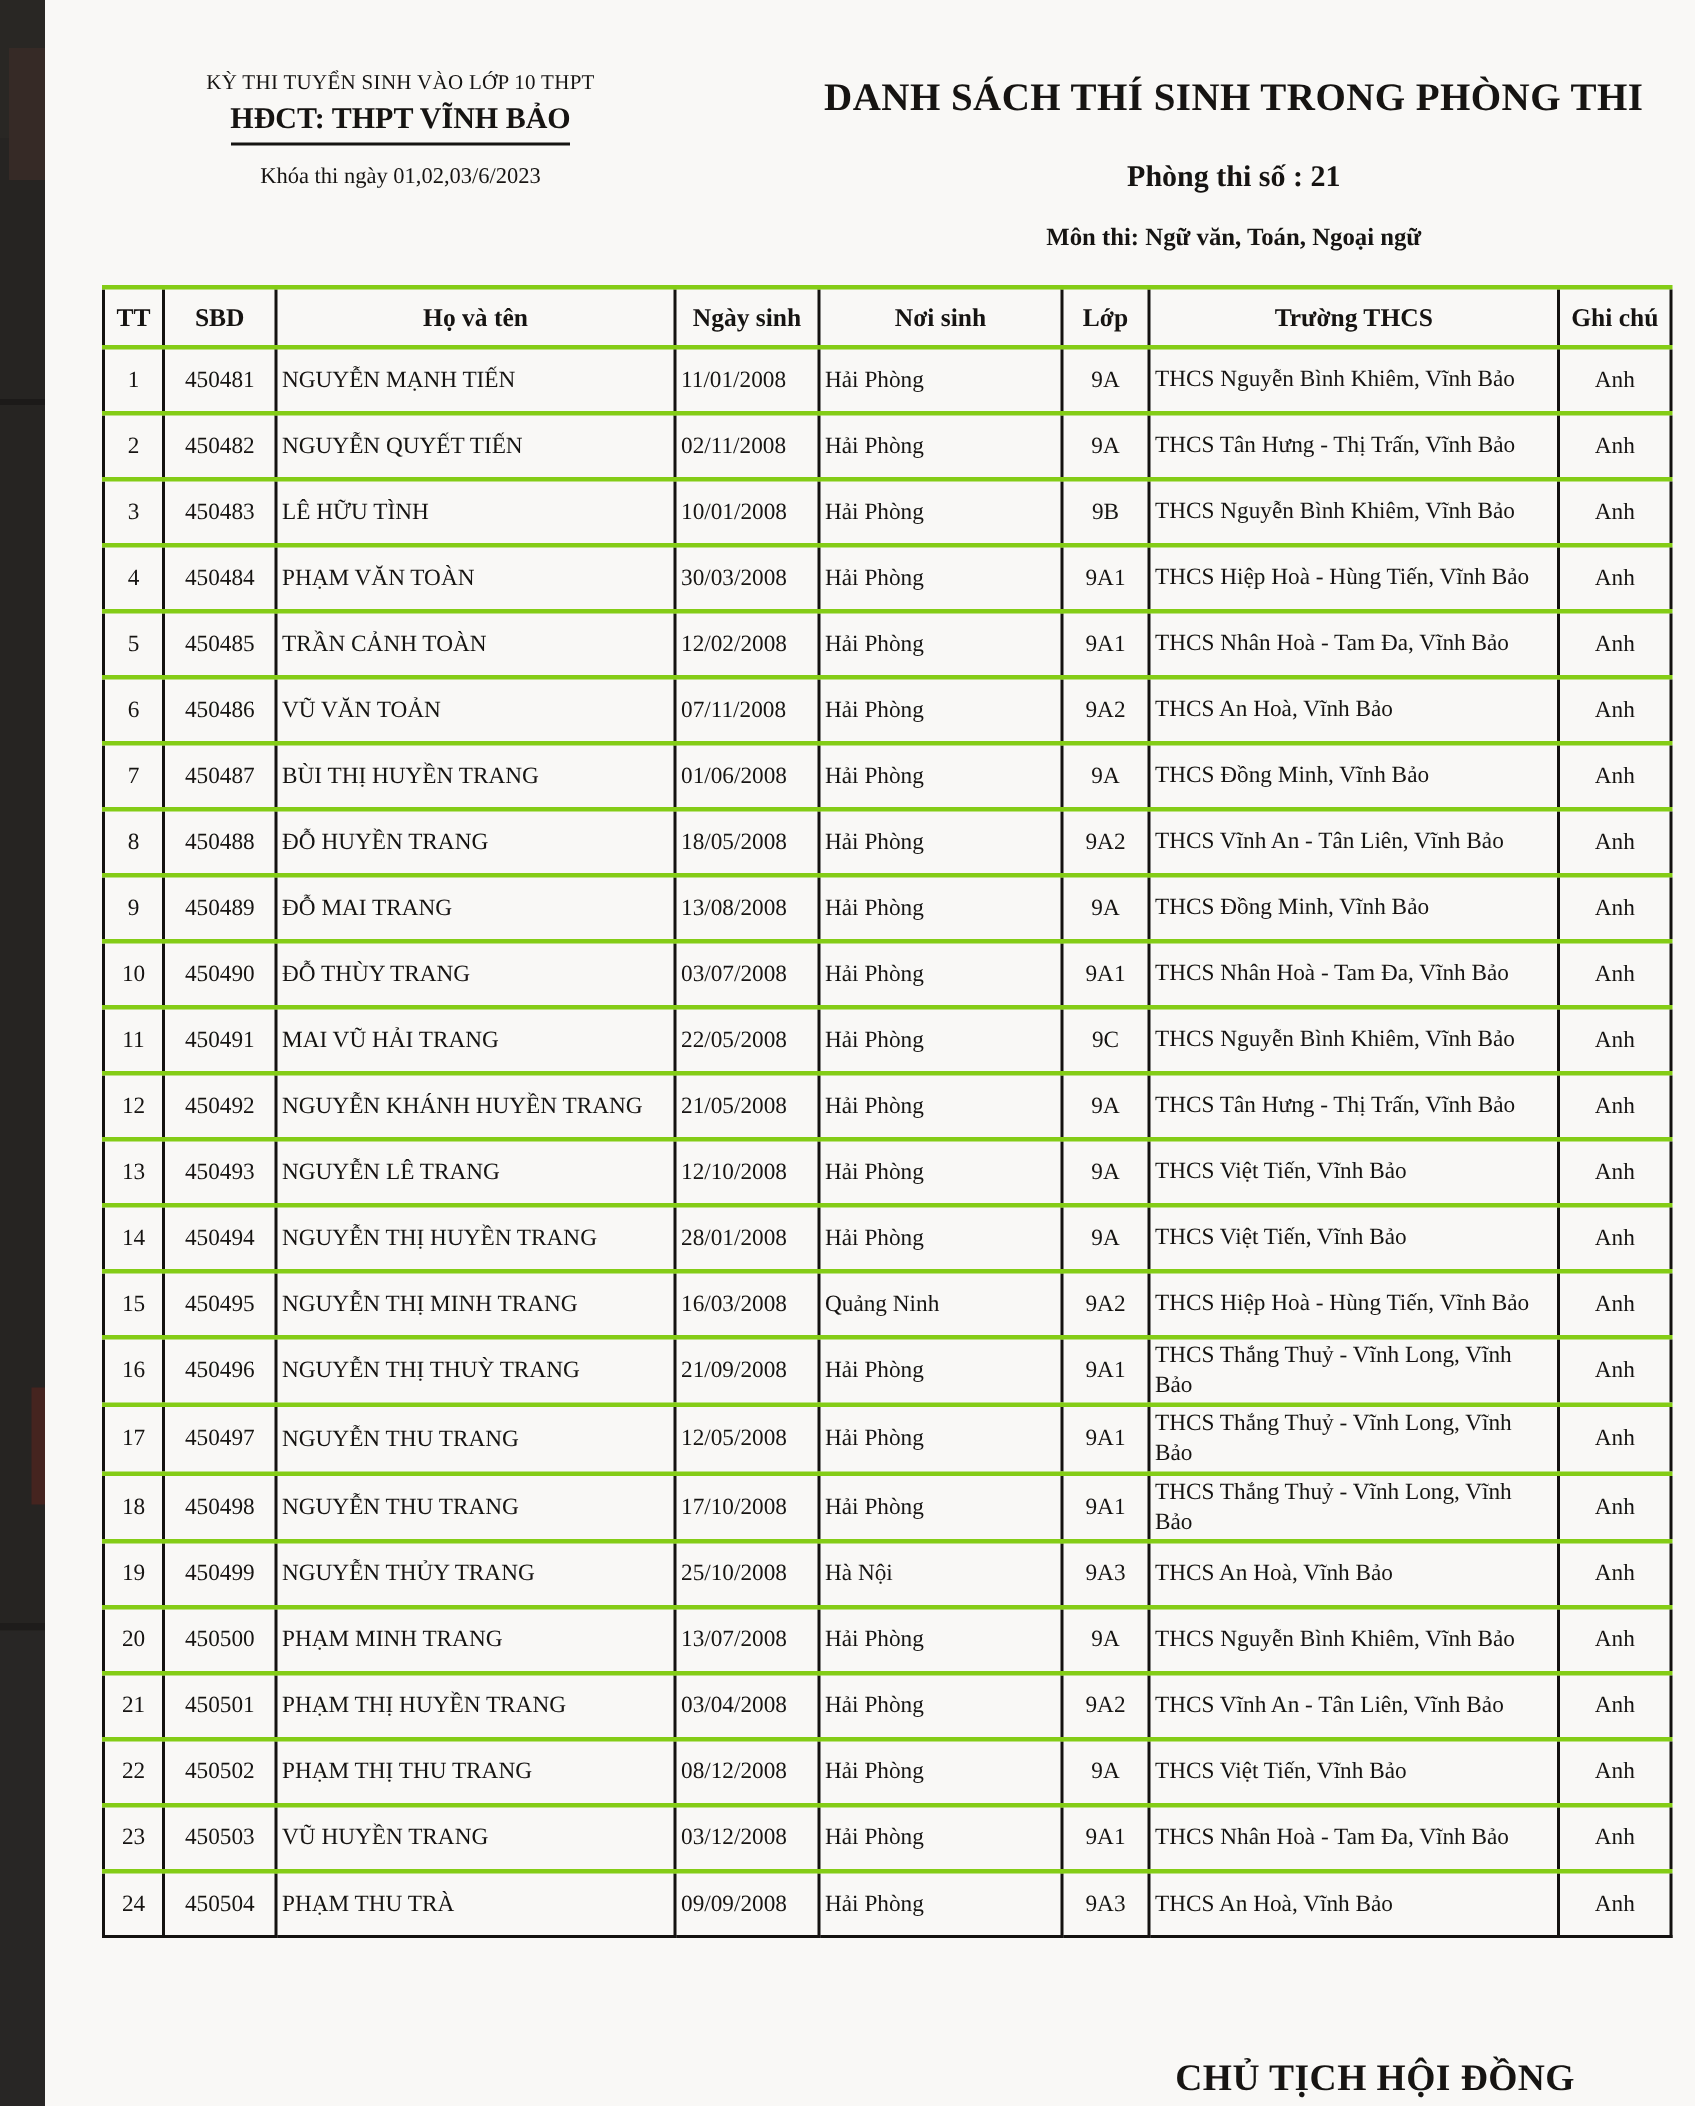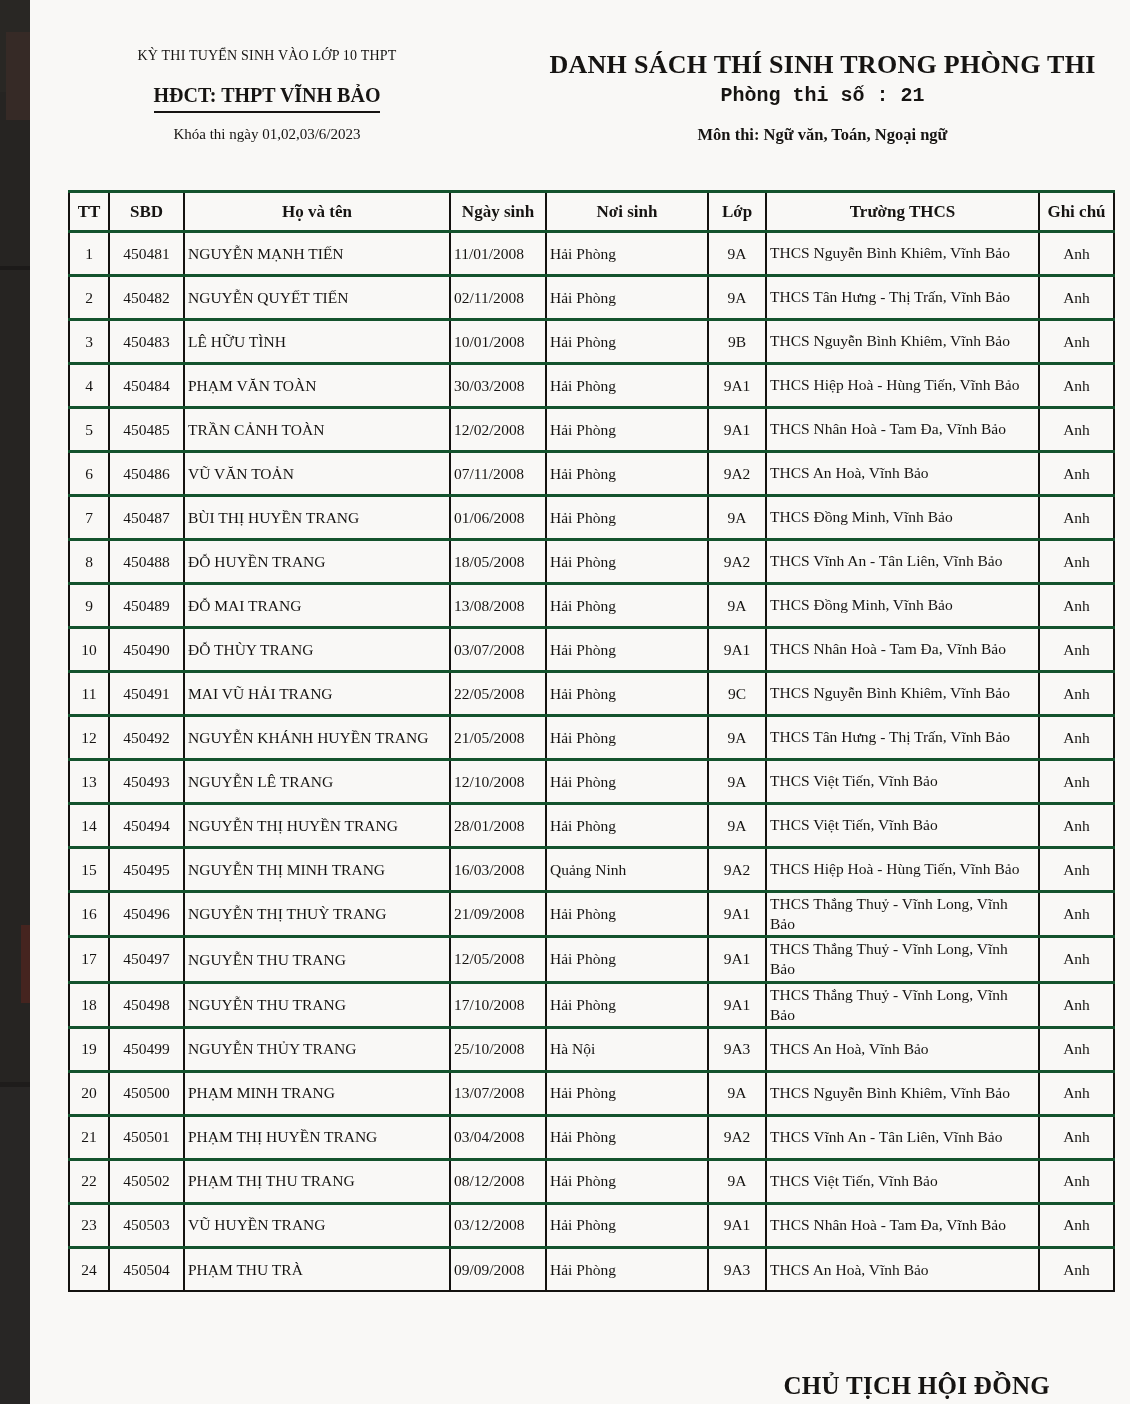--- a/index.html
+++ b/index.html
@@ -23,47 +23,47 @@
   .photo-strip .patch-red { position: absolute; left: 21px; top: 925px; width: 9px; height: 78px; background: #4d241f; opacity: .8; }
   .photo-strip .seam-2 { position: absolute; left: 0; top: 1082px; width: 30px; height: 5px; background: #1e1c1b; }
   .photo-strip .patch-c { position: absolute; left: 0; top: 1087px; width: 30px; height: 317px; background: #2a2826; opacity: .7; }
 
   
   .header-left {
     position: absolute; left: 42px; top: 48px; width: 450px;
     text-align: center;
   }
   .hl-line1 { font-size: 14px; letter-spacing: .2px; }
-  .hl-line2 { margin-top: 20px; }
+  .hl-line2 { margin-top: 4px; }
   .hl-line2 span {
     display: inline-block; font-size: 20px; font-weight: bold;
     padding-bottom: 4px; border-bottom: 2.5px solid #161412;
   }
   .hl-line3 { margin-top: 13px; font-size: 15px; }
 
   .header-right {
     position: absolute; left: 530px; top: 50px; width: 585px;
     text-align: center;
   }
   .hr-title { font-size: 26px; font-weight: bold; letter-spacing: .3px; }
-  .hr-room  { margin-top: 4px; font-size: 20px; font-weight: bold; font-family: Liberation Mono, monospace; }
+  .hr-room  { margin-top: 27px; font-size: 20px; font-weight: bold; }
   .hr-subjects { margin-top: 18px; font-size: 16.5px; font-weight: bold; }
 
   
   table.candidates {
     position: absolute; left: 68px; top: 190px;
     border-collapse: collapse;
     width: 1045px;
     table-layout: fixed;
   }
   table.candidates th, table.candidates td {
     border: 2px solid #141210;
     overflow: hidden;
   }
-  table.candidates tr { border-top: 3px solid #14532d; }
+  table.candidates tr { border-top: 3px solid #84cc16; }
   table.candidates th {
     height: 40px;
     font-size: 17px; font-weight: bold;
     text-align: center; vertical-align: middle;
   }
   table.candidates td {
     height: 44px;
     vertical-align: middle;
     font-size: 15.5px;
     padding: 1px 3px;

